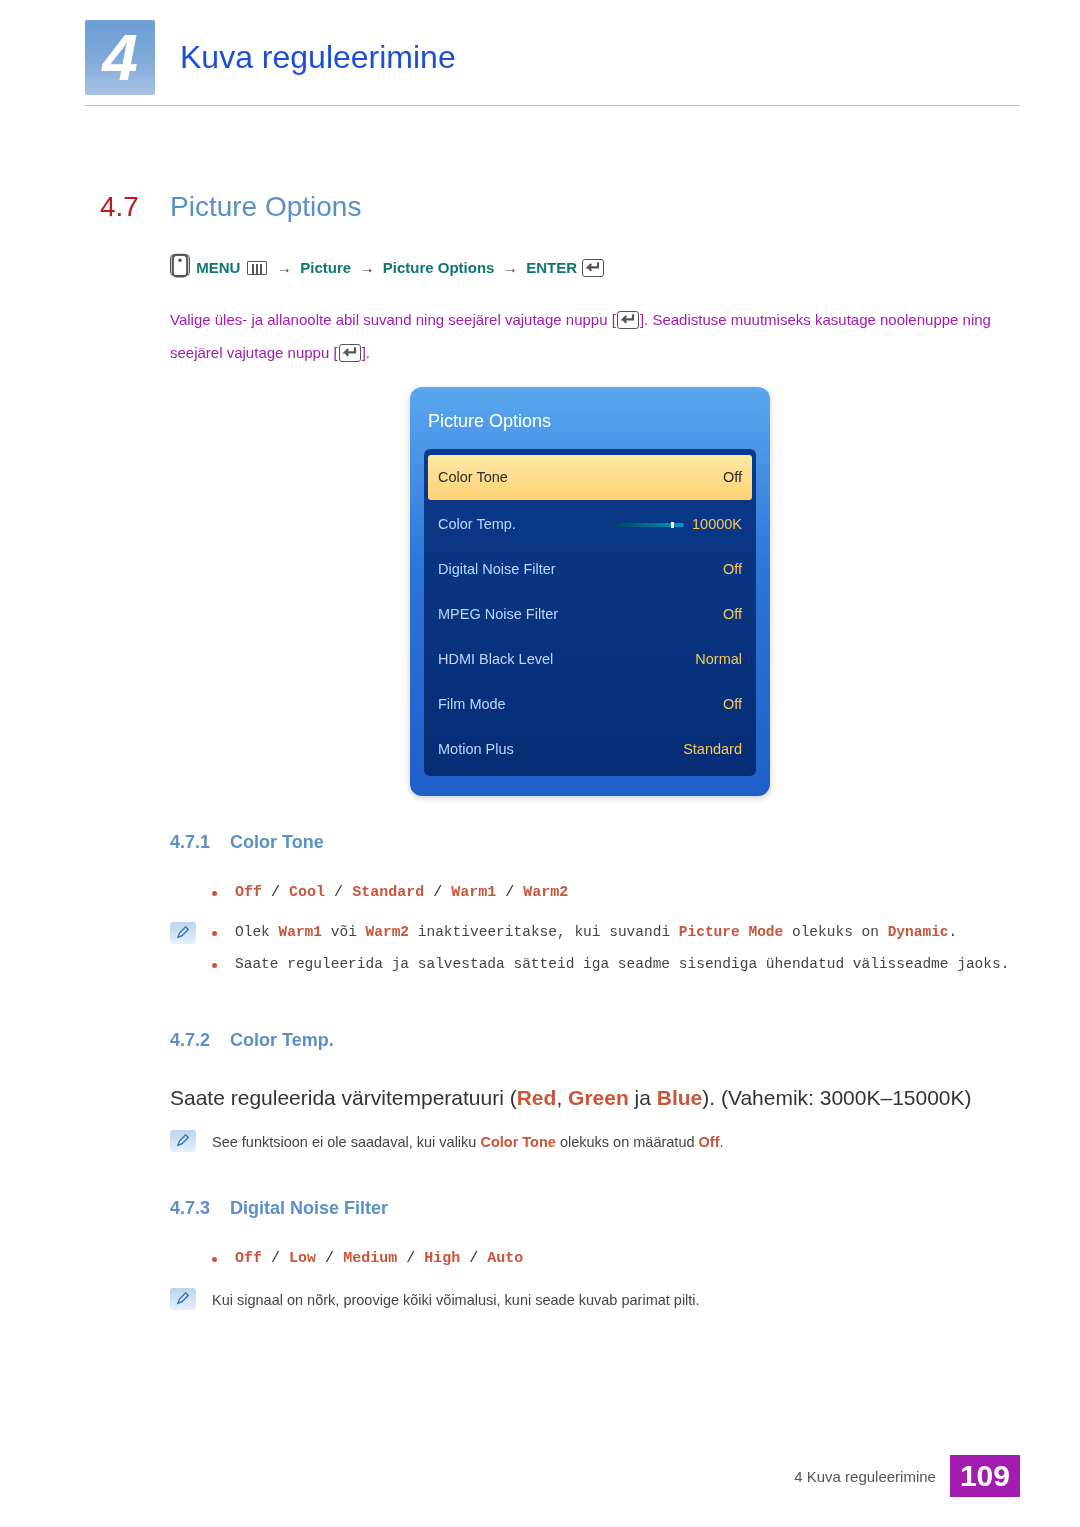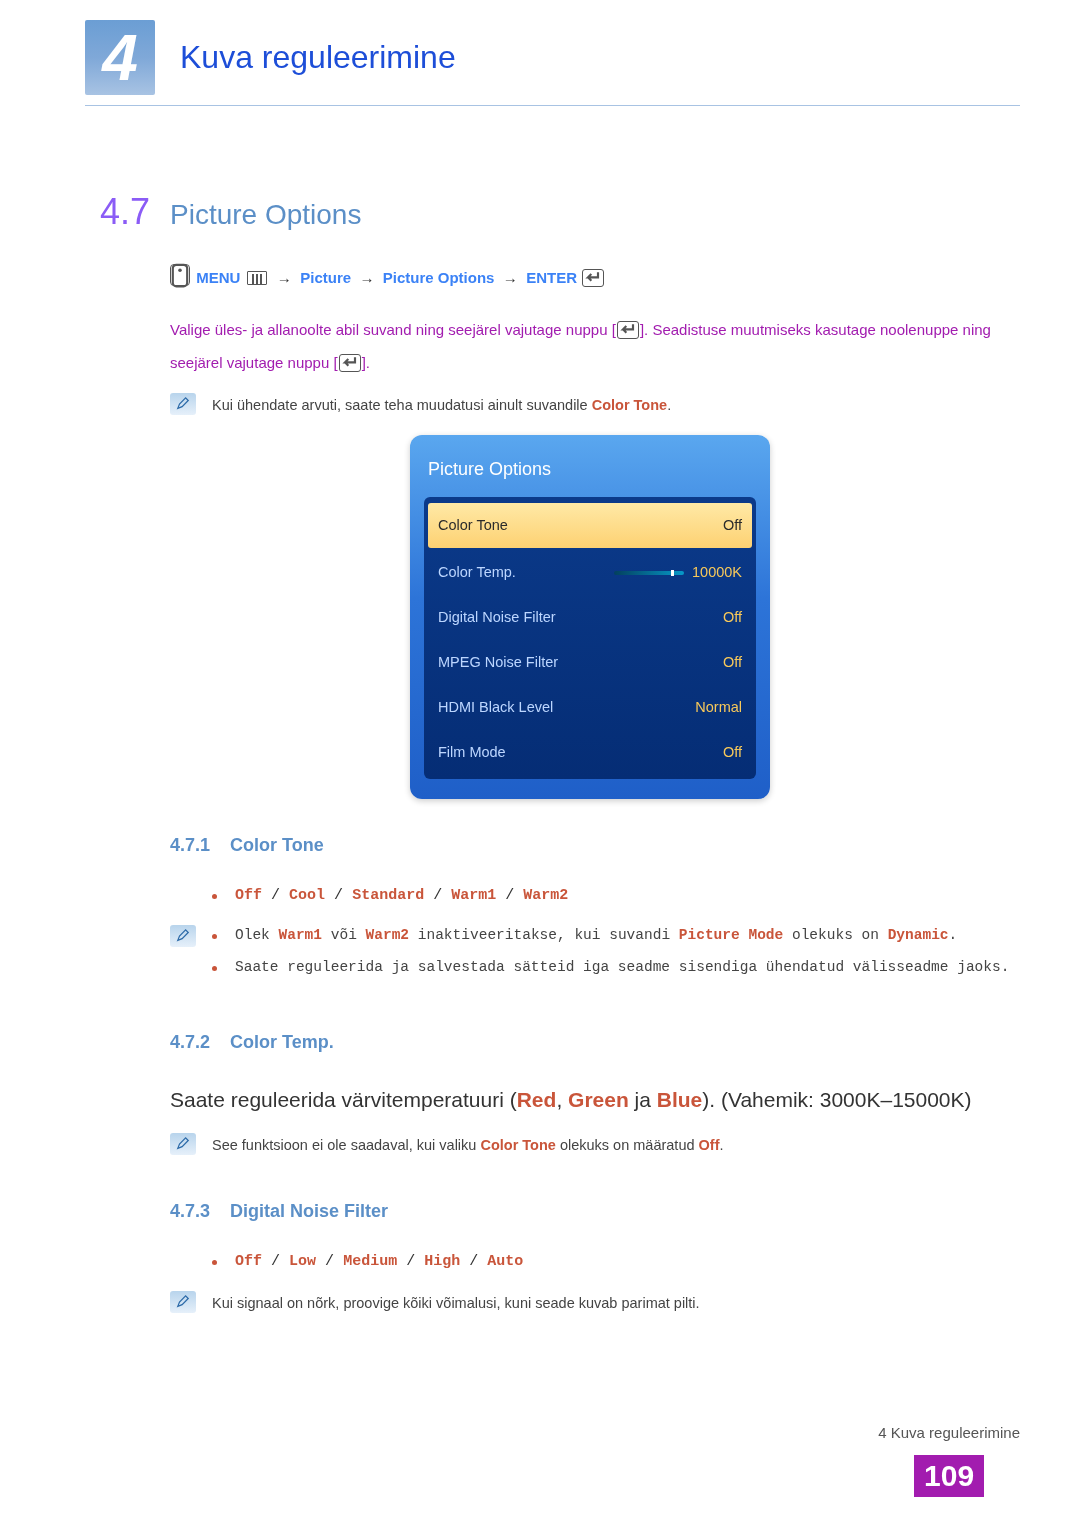--- a/index.html
+++ b/index.html
@@ -43,25 +43,25 @@
   }
   .underline {
     border-bottom: 1px solid #a8c3e3;
     margin: 4px 60px 0 85px;
   }
   
   .section {
     margin: 85px 70px 0 100px;
   }
   .section-row { display: flex; align-items: baseline; }
-  .section-num { color: #8b5cf6; font-size: 36px; font-weight: normal; width: 70px; }
+  .section-num { color: #b91c1c; font-size: 28px; font-weight: normal; width: 70px; }
   .section-title { color: #5b8fc7; font-size: 28px; font-weight: normal; }
   .content { margin-left: 70px; margin-top: 30px; font-size: 15px; line-height: 2.0; }
   .nav-path { font-weight: bold; margin-bottom: 20px; }
-  .nav-path .red { color: #3b82f6; }
+  .nav-path .red { color: #0f766e; }
   .body-text { color: #a21caf; line-height: 2.2; }
   .inline-icon {
     display: inline-flex; align-items: center; justify-content: center;
     border: 1.4px solid #555; border-radius: 3px; width: 22px; height: 18px;
     font-size: 10px; vertical-align: -3px; margin: 0 1px;
   }
   .note-row { display: flex; align-items: flex-start; margin-top: 14px; }
   .pencil-icon {
     width: 26px; height: 22px; flex: none;
     display: flex; align-items: center; justify-content: center;
@@ -110,21 +110,21 @@
   .sub-title { color: #5b8fc7; font-size: 18px; font-weight: bold; }
   .bullet-list { margin: 18px 0 0 42px; }
   .bullet-item { display: flex; align-items: baseline; margin-bottom: 10px; font-size: 15px; font-family: Liberation Mono, monospace; }
   .bullet-dot { width: 5px; height: 5px; background: #c9553a; border-radius: 50%; flex: none; margin: 7px 18px 0 0; }
   .options-line .opt { color: #c9553a; font-weight: bold; }
   .options-line .sep { color: #333; }
   .body-block { margin-top: 21px; font-size: 21px; line-height: 1.8; }
   
   .footer {
     position: absolute; bottom: 30px; right: 60px;
-    display: flex; align-items: center; gap: 14px; flex-direction: column;
+    display: flex; align-items: center; gap: 14px;
   }
   .footer-text { color: #555; font-size: 15px; }
   .footer-page {
     background: #a21caf; color: #fff; font-size: 30px; font-weight: bold;
     padding: 4px 10px;
   }
   .remote-icon {
     display:inline-flex; align-items:center; justify-content:center;
     border:1.4px solid #555; border-radius:4px; width:20px; height:22px;
     vertical-align:-5px; margin-right:2px;
@@ -180,30 +180,20 @@
             <svg viewBox="0 0 12 10">
               <path d="M9 2 v3 H3 l2 -2 M3 5 l2 2" fill="none" stroke="#555" stroke-width="1.3"></path>
             </svg>
           </span><span>]. Seadistuse muutmiseks kasutage noolenuppe ning seejärel vajutage nuppu [</span><span class="inline-icon">
             <svg viewBox="0 0 12 10">
               <path d="M9 2 v3 H3 l2 -2 M3 5 l2 2" fill="none" stroke="#555" stroke-width="1.3"></path>
             </svg>
           </span><span>].</span>
       </div>
 
-      <div class="note-row">
-        <span class="pencil-icon">
-          <svg viewBox="0 0 16 16">
-              <path d="M2 13 L4 8 L11 1 L14 4 L7 11 Z" fill="none" stroke="#2c6aa8" stroke-width="1.4"></path>
-            </svg>
-        </span>
-        <div class="note-text">
-          <span>Kui ühendate arvuti, saate teha muudatusi ainult suvandile </span><span class="highlight">Color Tone</span><span>.</span>
-        </div>
-      </div>
 
       <div class="osd-wrap">
         <div class="osd">
           <div class="osd-title">Picture Options</div>
           <div class="osd-list">
             <div class="osd-item selected">
               <span>Color Tone</span>
                 <span class="val">Off</span>
             </div>
             <div class="osd-item">
@@ -218,20 +208,24 @@
               <span>MPEG Noise Filter</span>
                 <span class="val">Off</span>
             </div>
             <div class="osd-item">
               <span>HDMI Black Level</span>
                 <span class="val">Normal</span>
             </div>
             <div class="osd-item">
               <span>Film Mode</span>
                 <span class="val">Off</span>
+            </div>
+            <div class="osd-item">
+              <span>Motion Plus</span>
+                <span class="val">Standard</span>
             </div>
           </div>
         </div>
       </div>
 
       <div class="sub">
         <div class="sub-row">
           <div class="sub-num">4.7.1</div>
           <div class="sub-title">Color Tone</div>
         </div>

